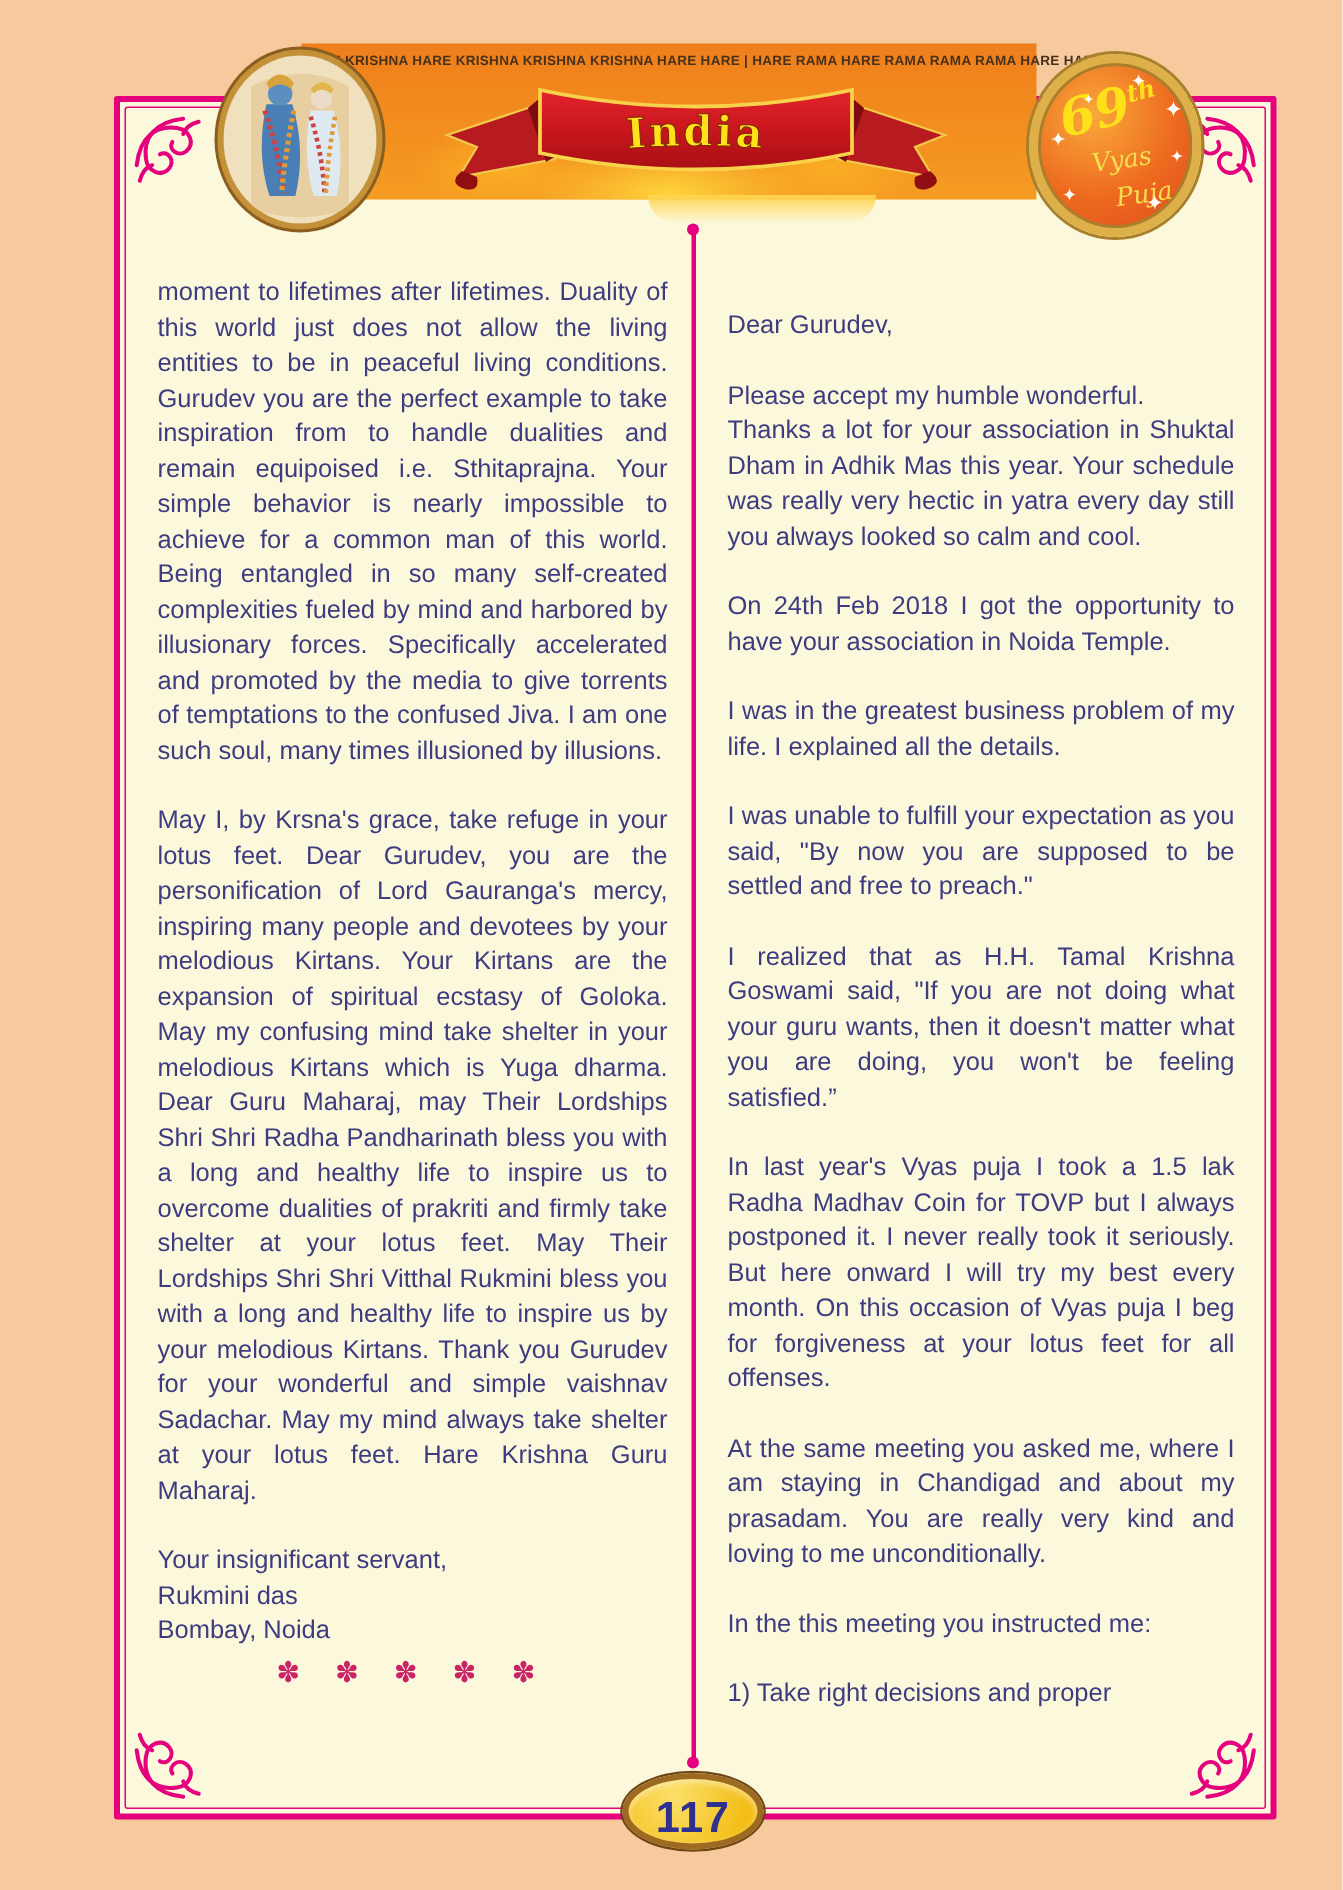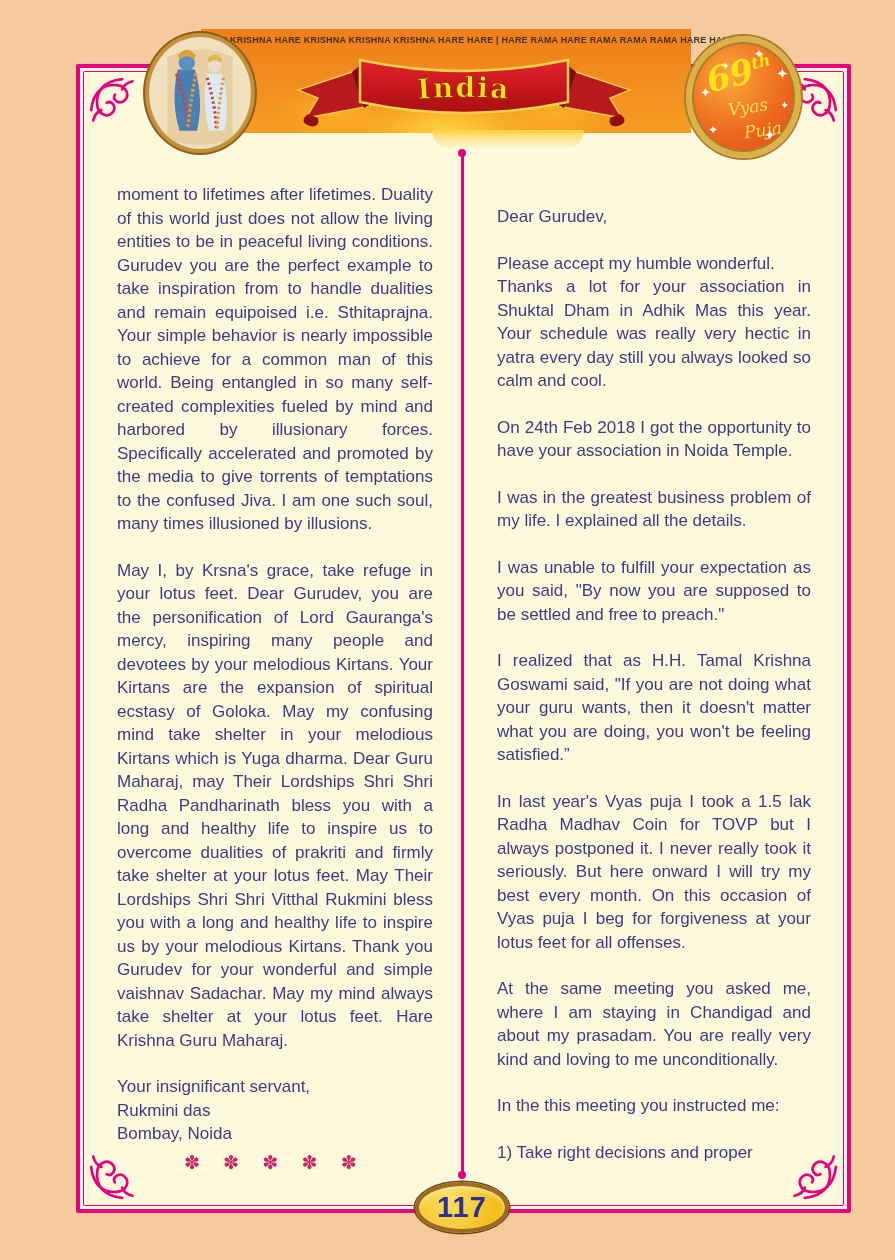--- a/index.html
+++ b/index.html
@@ -72,21 +72,21 @@
     position:absolute;left:52px;top:78px;transform:rotate(-8deg);
     font-family:"DejaVu Serif","Liberation Serif",serif;font-style:italic;
     font-size:17px;color:#F8DF50;
   }
   .sparkle{position:absolute;color:#FFFFFF;line-height:1;}
   
   .col{position:absolute;top:183px;}
   .col-left{left:105px;width:340px;}
   .col-right{left:485px;width:338px;padding-top:22px;}
   .para{
-    margin:0 12px 23px;font-size:17px;line-height:23.5px;color:#3E3C80;text-align:justify;
+    margin:0 0 23px;font-size:17px;line-height:23.5px;color:#3E3C80;text-align:justify;
   }
   .tight{margin-bottom:0;}
   .flowers{
     text-align:center;color:#C92566;font-size:19px;letter-spacing:9px;
     margin:4px 0 0;line-height:1.4;
   }
   
   .divider{
     position:absolute;left:461px;top:156px;width:2.5px;height:1016px;background:#E5007D;
   }
@@ -94,21 +94,21 @@
     content:"";position:absolute;left:-2.8px;width:8px;height:8px;border-radius:50%;background:#E5007D;
   }
   .divider::before{top:-7px;}
   .divider::after{bottom:-7px;}
   
   .pagenum{
     position:absolute;left:415px;top:1182px;width:94px;height:51px;border-radius:50%;
     box-sizing:border-box;border:4px solid #9C6B21;
     box-shadow:0 0 0 1.5px #6E4613, inset 0 2px 5px rgba(255,255,255,.55);
     background:radial-gradient(circle at 35% 30%, #FCE06A, #F3BE17 75%);
-    display:flex;align-items:center;justify-content:center;
+    display:flex;align-items:flex-end;justify-content:center;
   }
   .pagenum span{font-size:29px;font-weight:bold;color:#2E3192;letter-spacing:1px;}
 </style>
 </head>
 <body>
 
 <div class="canvas">
 
   <div class="page-box">
     <svg class="corner tl" viewBox="0 0 60 60">

